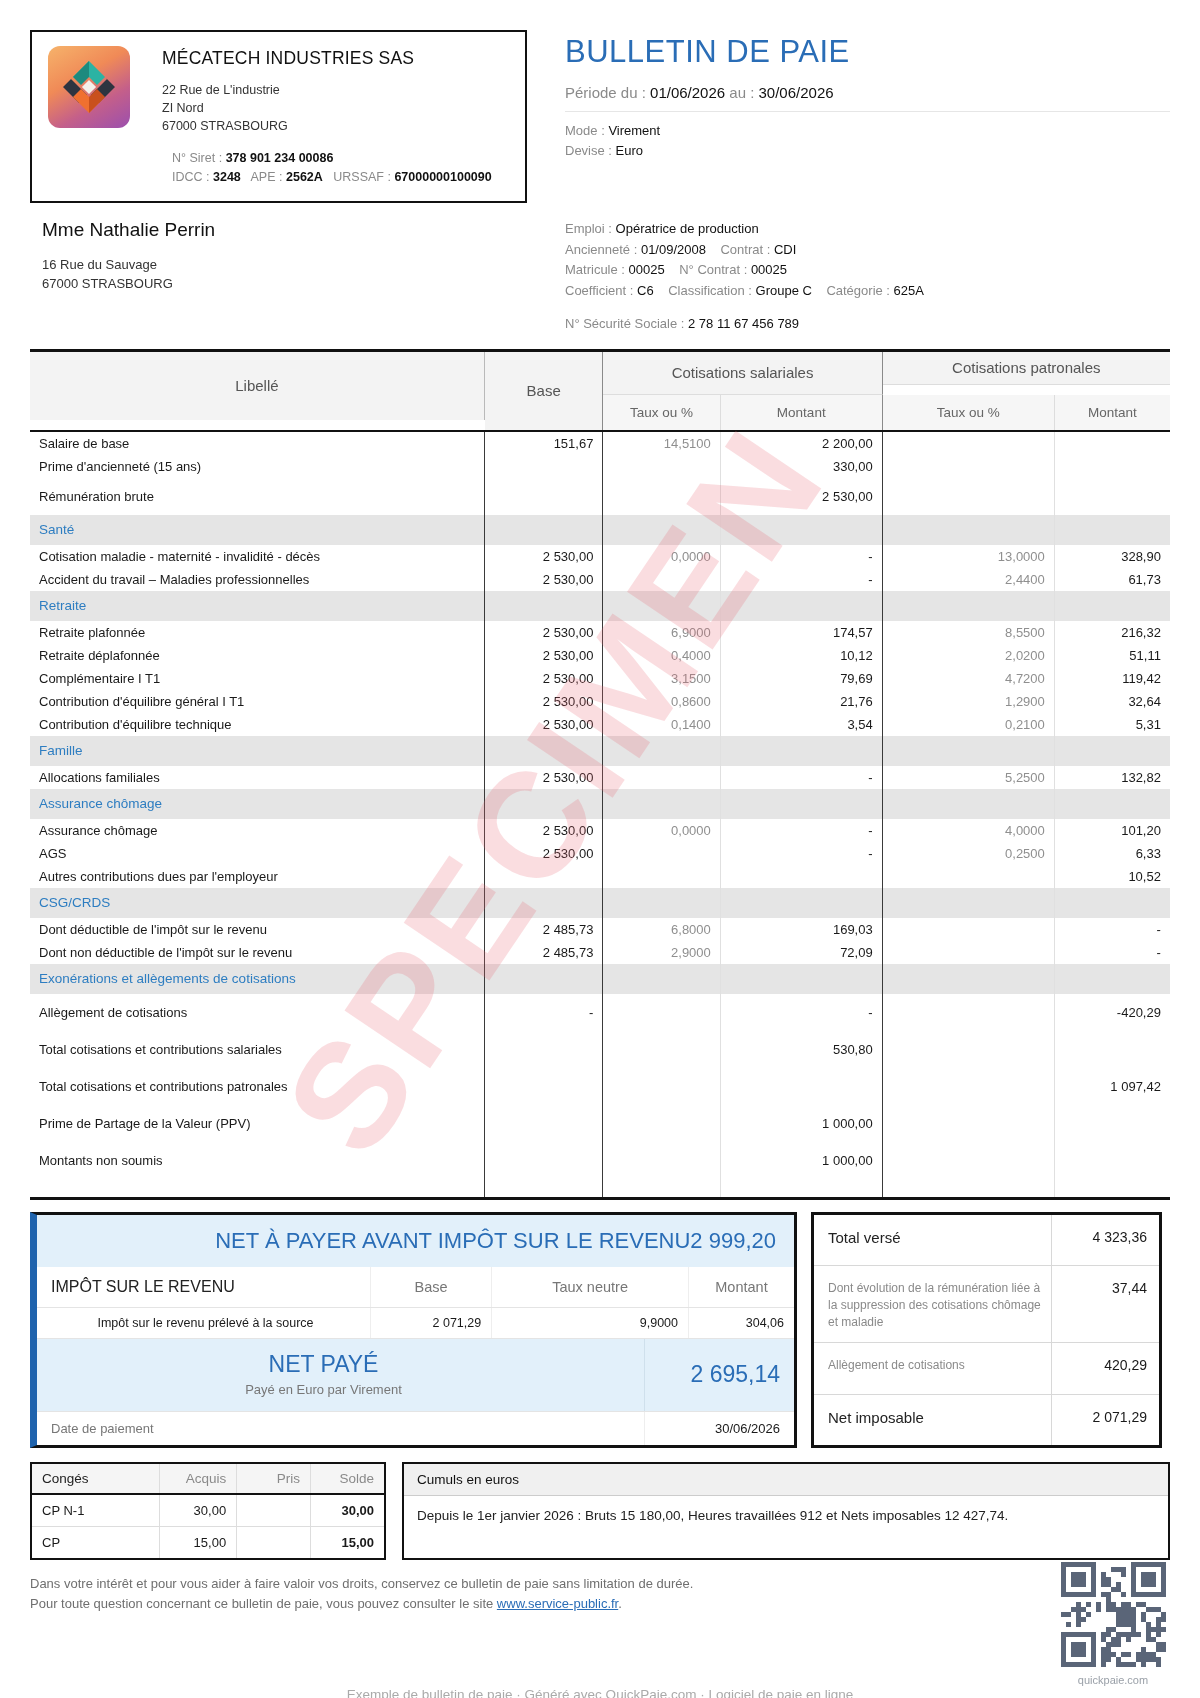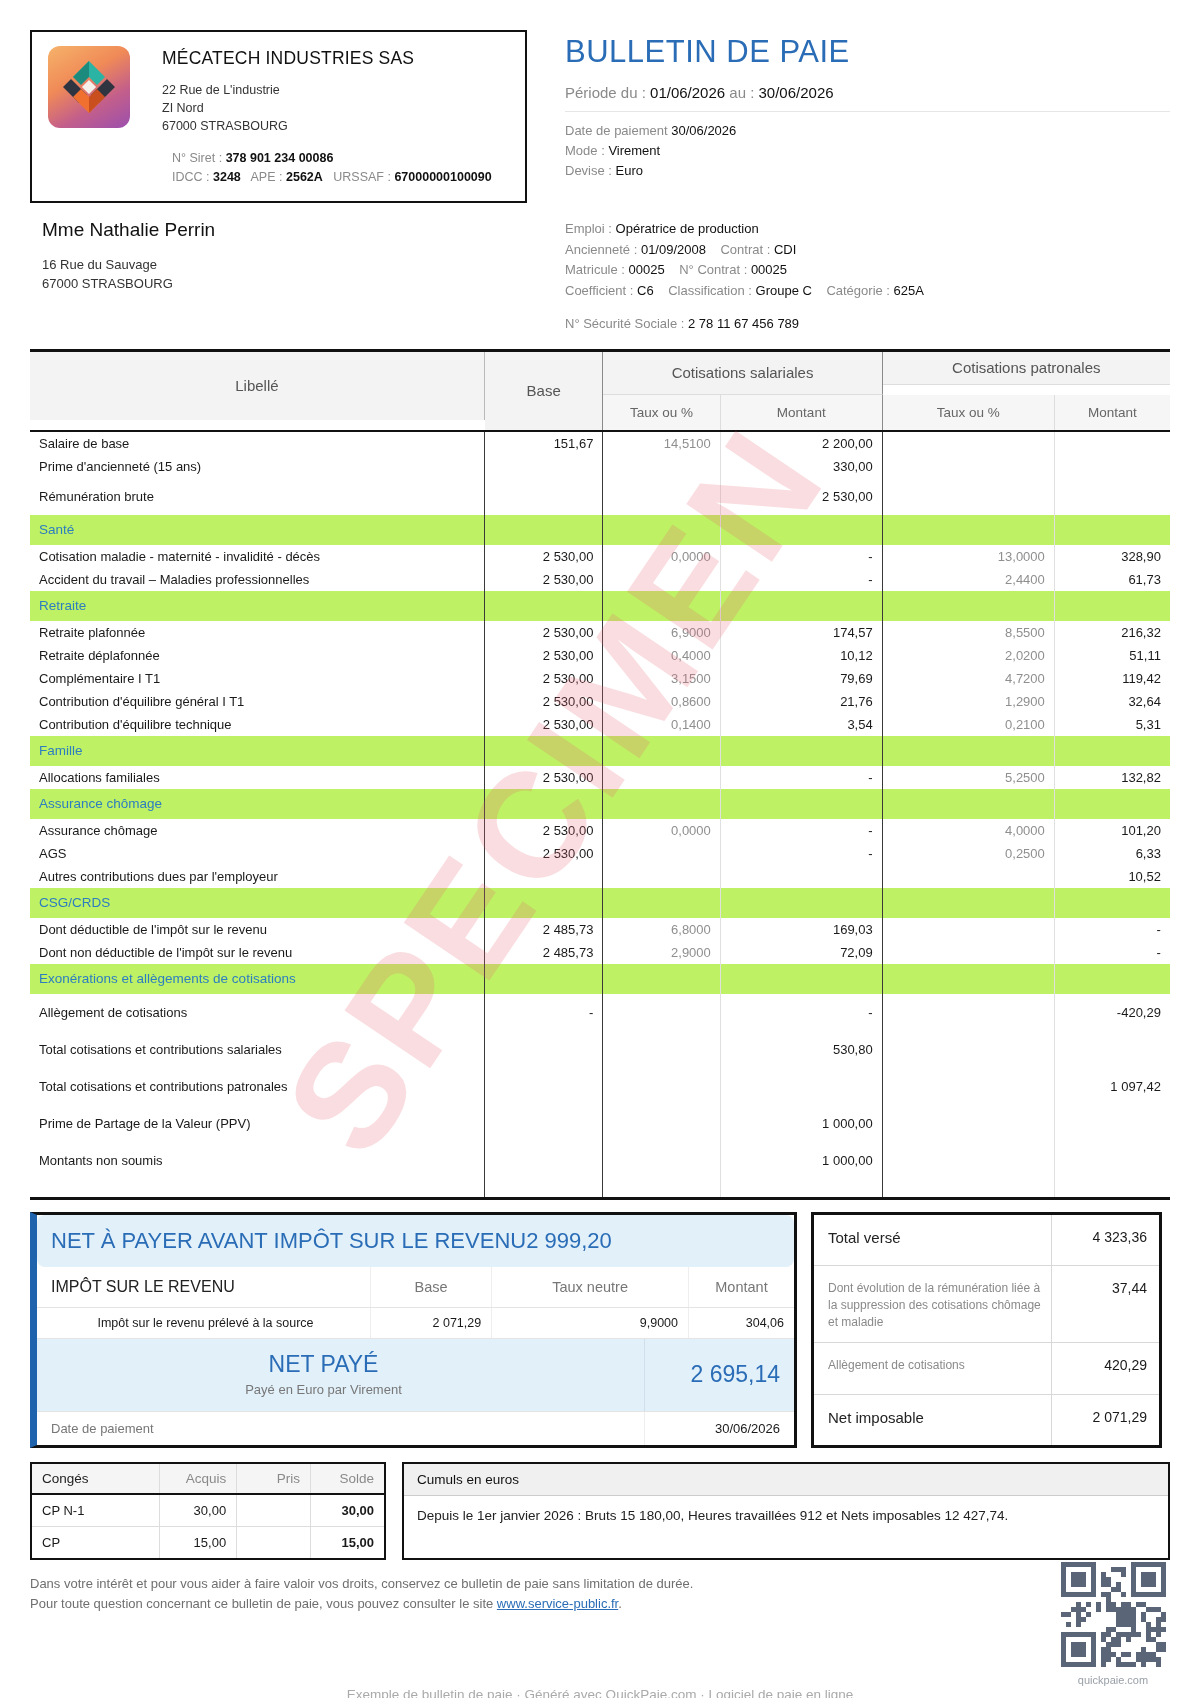--- a/index.html
+++ b/index.html
@@ -52,33 +52,33 @@
 
   .trow { display:grid; grid-template-columns:39.9% 10.4% 10.3% 14.2% 15.1% 10.1%; }
   .trow .c { padding:4px 9px; font-size:13px; display:flex; align-items:center; min-height:23px; }
   .c2,.c3,.c4,.c5,.c6 { justify-content:flex-end; text-align:right; }
   .c1 { border-right:1px solid #3a3a3a; }
   .c2 { border-right:1px solid #3a3a3a; }
   .c3 { border-right:1px solid #e0e0e0; color:#8f8f8f; }
   .c4 { border-right:1px solid #3a3a3a; }
   .c5 { border-right:1px solid #e0e0e0; color:#8f8f8f; }
   .trow.tall .c { padding-top:11px; padding-bottom:11px; }
-  .trow.section .c { background:#bef264; min-height:30px; }
+  .trow.section .c { background:#e5e5e5; min-height:30px; }
   .trow.section .c1 { color:#2d7dc1; font-size:13.5px; }
   .trow.net_social .c { background:#eef3e2; min-height:50px; }
   .trow.net_social .c1 { font-size:21px; color:#1a1a1a; }
   .trow.net_social .c4 { font-size:20px; color:#1a1a1a; }
   .tspacer { height:18px; display:grid; grid-template-columns:39.9% 10.4% 10.3% 14.2% 15.1% 10.1%; }
   .tspacer div:nth-child(-n+5) { border-right:1px solid #e0e0e0; }
   .tspacer div:nth-child(1), .tspacer div:nth-child(2), .tspacer div:nth-child(4) { border-right:1px solid #3a3a3a; }
 
   
   .bottom-row { display:flex; margin-top:12px; align-items:stretch; }
   .net-box { width:767px; border:3px solid #111; border-left:7px solid #1f63ad; background:#fff; }
-  .net-before { display:flex; justify-content:flex-start; align-items:center; background:#e2f0fa; padding:13px 18px 13px 14px;border-radius:8px; }
+  .net-before { display:flex; justify-content:flex-end; align-items:center; background:#e2f0fa; padding:13px 18px 13px 14px; }
   .net-before .t { font-size:22px; color:#2a6db6; }
   .net-before .a { font-size:22px; color:#2a6db6; }
   .tax-head { display:grid; grid-template-columns:44% 16% 26% 14%; border-bottom:1px solid #e4e4e4; }
   .tax-head .th1 { font-size:16px; color:#222; padding:11px 0 11px 14px; }
   .tax-head .thx { font-size:14.5px; color:#777; display:flex; align-items:center; justify-content:center; border-left:1px solid #eee; }
   .tax-row { display:grid; grid-template-columns:44% 16% 26% 14%; border-bottom:1px solid #e4e4e4; }
   .tax-row div { padding:8px 10px 8px 14px; font-size:12.5px;text-align:center; }
   .tax-row .n { text-align:right; border-left:1px solid #eee; }
   .net-paid { display:grid; grid-template-columns:1fr 150px; background:#e2f0fa;gap:34px; }
   .net-paid .mid { text-align:center; padding:12px 0 14px 0; }
@@ -171,24 +171,20 @@
 
       <div class="head-right">
         <div class="doc-title">BULLETIN DE PAIE</div>
         <div class="period-line">
           <span class="lab">Période du :</span>
           <span class="val">01/06/2026</span>
           <span class="lab">au :</span>
           <span class="val">30/06/2026</span>
         </div>
         <div class="pay-lines">
-          <div>
-            <span class="lab">Date de paiement</span>
-            <span class="val">30/06/2026</span>
-          </div>
           <div>
             <span class="lab">Mode :</span>
             <span class="val">Virement</span>
           </div>
           <div>
             <span class="lab">Devise :</span>
             <span class="val">Euro</span>
           </div>
         </div>
       </div>

